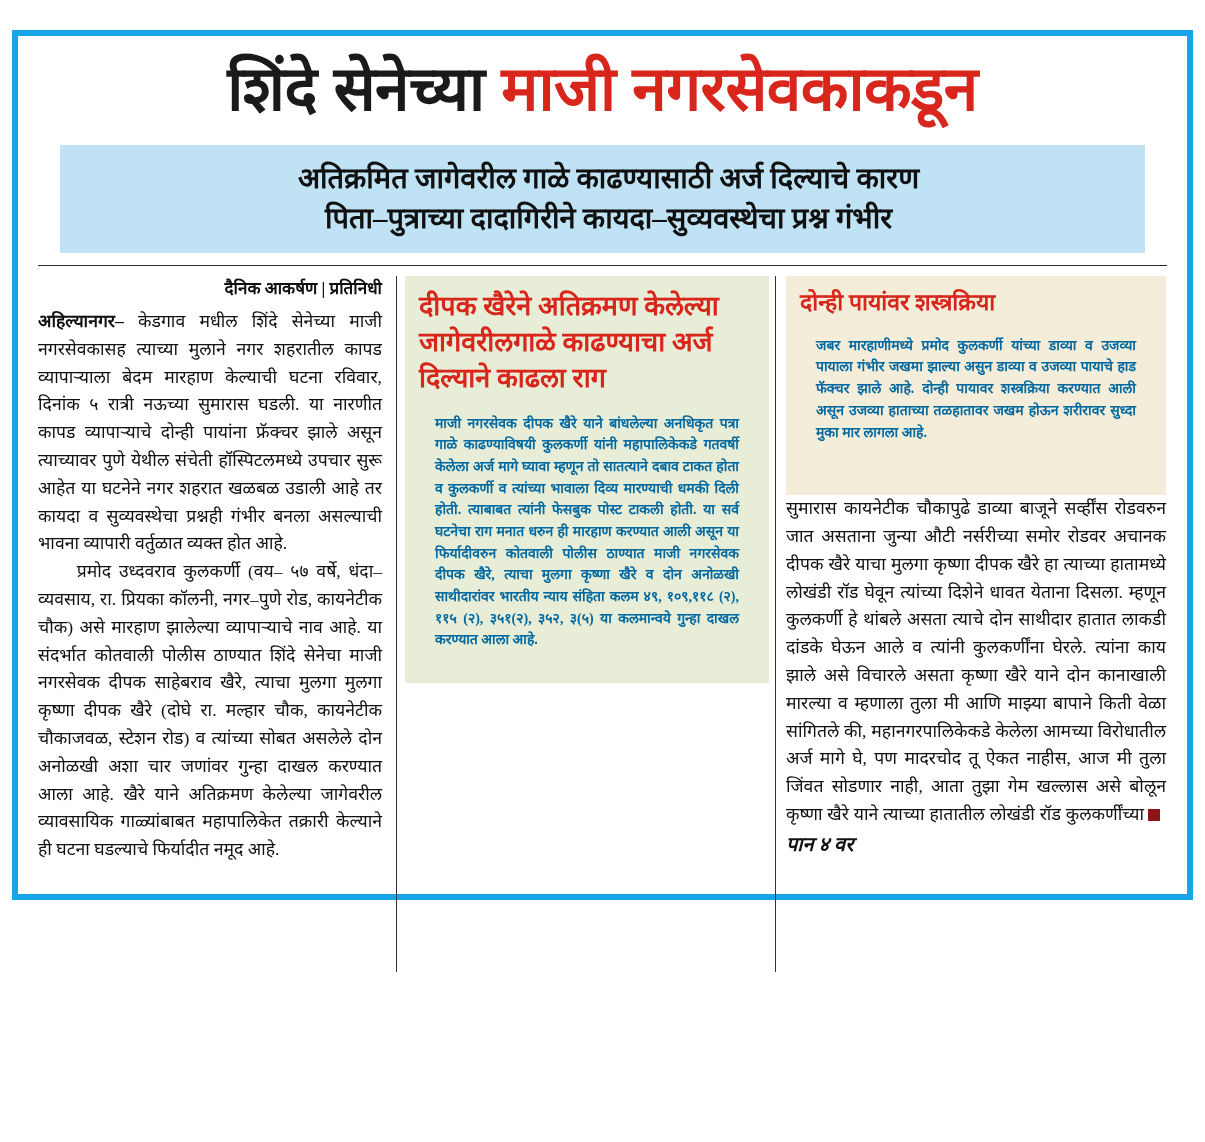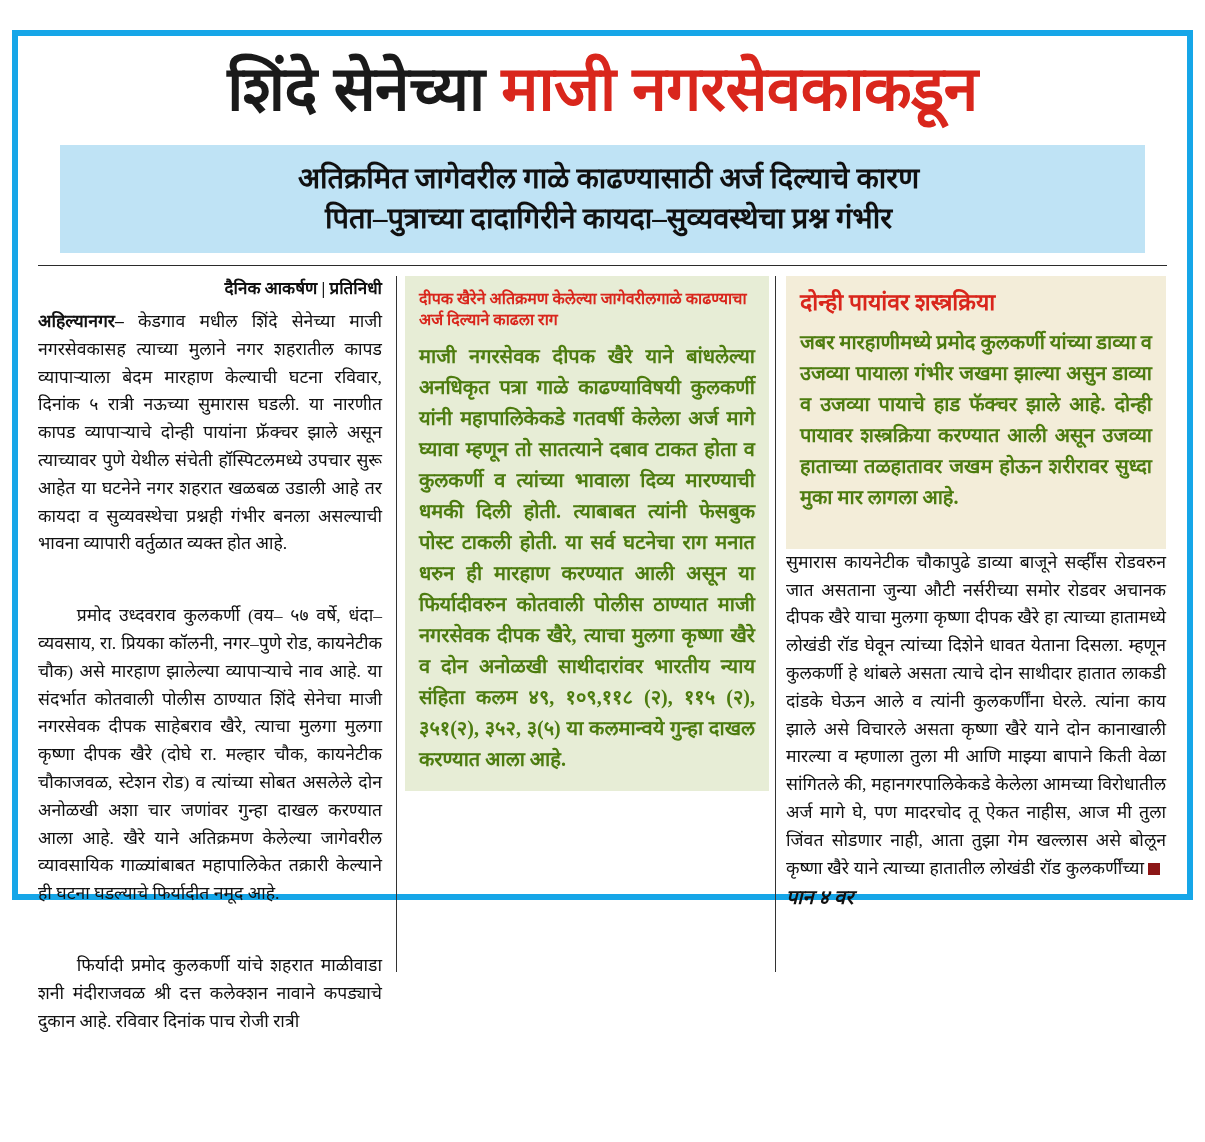--- a/index.html
+++ b/index.html
@@ -93,43 +93,43 @@
     margin-bottom:9px;
   }
   p.body{
     margin:0 0 0 0;
     font-size:17.6px;
     line-height:1.58;
     color:#111;
     text-align:justify;
     text-justify:inter-word;
   }
-  p.body + p.body{ text-indent:2.2em;margin-top:44px; }
+  p.body + p.body{ text-indent:2.2em; }
   .lead{font-weight:bold;}
 
   
   .greenbox{
     background:#E7EDD6;
     padding:12px 14px 16px 14px;
     box-sizing:border-box;
   }
   .boxhead{
     font-family:"Liberation Serif","DejaVu Serif",serif;
     font-weight:bold;
     color:#D9261C;
-    font-size:16px;
+    font-size:27px;
     line-height:1.34;
     margin:0 0 10px 0;
   }
   .boxbody{
-    margin:0;
-    font-weight:bold;
-    font-size:20px;
+    margin:16px;
+    font-weight:bold;
+    font-size:14px;
     line-height:1.55;
-    color:#4d7c0f;
+    color:#0369a1;
     text-align:justify;
   }
   .after-box{
     margin-top:14px;
   }
 
   
   .beigebox{
     background:#F3EDD9;
     padding:12px 14px 36px 14px;
@@ -171,21 +171,20 @@
       </div>
 
       <div class="toprule"></div>
 
       <div class="columns">
 
         <div class="col col1">
           <div class="byline">दैनिक आकर्षण | प्रतिनिधी</div>
           <p class="body"><span class="lead">अहिल्यानगर–</span> <span>केडगाव मधील शिंदे सेनेच्या माजी नगरसेवकासह त्याच्या मुलाने नगर शहरातील कापड व्यापाऱ्याला बेदम मारहाण केल्याची घटना रविवार, दिनांक ५ रात्री नऊच्या सुमारास घडली. या नारणीत कापड व्यापाऱ्याचे दोन्ही पायांना फ्रॅक्चर झाले असून त्याच्यावर पुणे येथील संचेती हॉस्पिटलमध्ये उपचार सुरू आहेत या घटनेने नगर शहरात खळबळ उडाली आहे तर कायदा व सुव्यवस्थेचा प्रश्नही गंभीर बनला असल्याची भावना व्यापारी वर्तुळात व्यक्त होत आहे.</span></p>
           <p class="body">प्रमोद उध्दवराव कुलकर्णी (वय– ५७ वर्षे, धंदा–व्यवसाय, रा. प्रियका कॉलनी, नगर–पुणे रोड, कायनेटीक चौक) असे मारहाण झालेल्या व्यापाऱ्याचे नाव आहे. या संदर्भात कोतवाली पोलीस ठाण्यात शिंदे सेनेचा माजी नगरसेवक दीपक साहेबराव खैरे, त्याचा मुलगा मुलगा कृष्णा दीपक खैरे (दोघे रा. मल्हार चौक, कायनेटीक चौकाजवळ, स्टेशन रोड) व त्यांच्या सोबत असलेले दोन अनोळखी अशा चार जणांवर गुन्हा दाखल करण्यात आला आहे. खैरे याने अतिक्रमण केलेल्या जागेवरील व्यावसायिक गाळ्यांबाबत महापालिकेत तक्रारी केल्याने ही घटना घडल्याचे फिर्यादीत नमूद आहे.</p>
-          <p class="body">फिर्यादी प्रमोद कुलकर्णी यांचे शहरात माळीवाडा शनी मंदीराजवळ श्री दत्त कलेक्शन नावाने कपड्याचे दुकान आहे. रविवार दिनांक पाच रोजी रात्री</p>
         </div>
 
         <div class="divider"></div>
 
         <div class="col col2">
           <div class="greenbox">
             <div class="boxhead">दीपक खैरेने अतिक्रमण केलेल्या जागेवरीलगाळे काढण्याचा अर्ज दिल्याने काढला राग</div>
             <p class="boxbody">माजी नगरसेवक दीपक खैरे याने बांधलेल्या अनधिकृत पत्रा गाळे काढण्याविषयी कुलकर्णी यांनी महापालिकेकडे गतवर्षी केलेला अर्ज मागे घ्यावा म्हणून तो सातत्याने दबाव टाकत होता व कुलकर्णी व त्यांच्या भावाला दिव्य मारण्याची धमकी दिली होती. त्याबाबत त्यांनी फेसबुक पोस्ट टाकली होती. या सर्व घटनेचा राग मनात धरुन ही मारहाण करण्यात आली असून या फिर्यादीवरुन कोतवाली पोलीस ठाण्यात माजी नगरसेवक दीपक खैरे, त्याचा मुलगा कृष्णा खैरे व दोन अनोळखी साथीदारांवर भारतीय न्याय संहिता कलम  ४९, १०९,११८ (२), ११५ (२), ३५१(२), ३५२, ३(५)  या कलमान्वये गुन्हा दाखल करण्यात आला आहे.</p>
           </div>
         </div>

